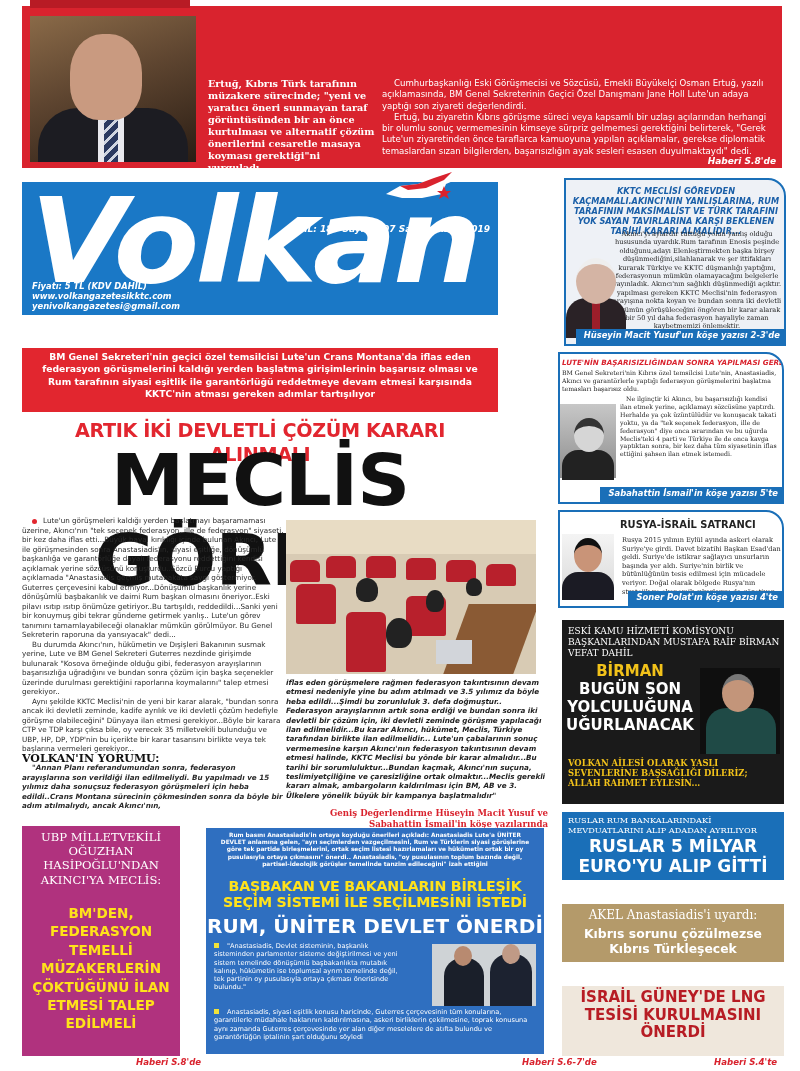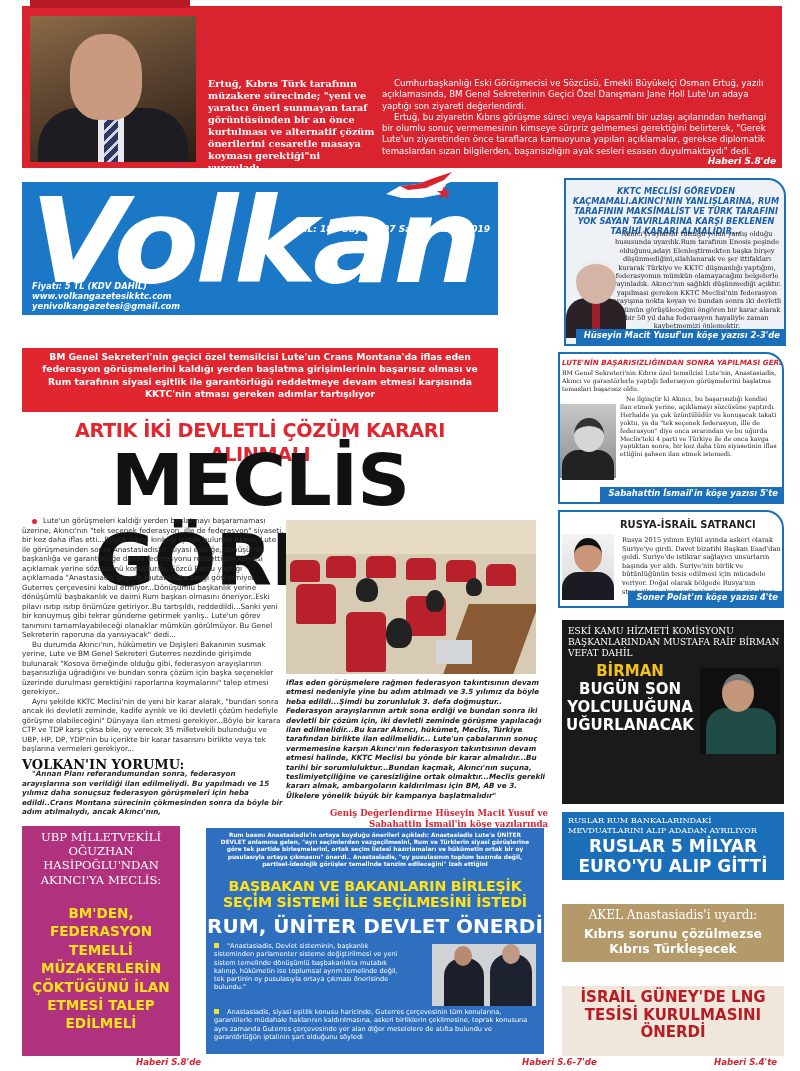--- a/index.html
+++ b/index.html
@@ -78,21 +78,21 @@
   .israil-ref { left: 714px; top: 1057px; font-size: 8.6px; font-weight: bold; font-style: italic; color: #d9232e; }
 
   
   .red-strip { left: 22px; top: 348px; width: 476px; height: 64px; background: #e2262f; color: #fff; text-align: center; font-weight: bold; font-size: 9.2px; line-height: 12.4px; padding: 3px 8px 0; }
   .kicker { left: 22px; top: 418px; width: 476px; text-align: center; font-weight: bold; font-size: 20px; line-height: 24px; color: #e2262f; letter-spacing: -0.4px; transform: scaleX(0.96); }
   .headline { left: 20px; top: 440px; width: 480px; text-align: center; font-weight: bold; font-size: 72px; line-height: 80px; color: #111; letter-spacing: -1px; transform: scaleX(1.02); }
 
   .col-left { left: 22px; top: 516px; width: 262px; font-size: 7.2px; line-height: 9.5px; color: #2a2a2a; }
   .col-left p { text-indent: 10px; }
   .col-left .bullet { display: inline-block; width: 5px; height: 5px; border-radius: 50%; background: #e2262f; margin-right: 6px; vertical-align: middle; }
-  .col-left .yorum-h { font-family: "DejaVu Serif", serif; font-weight: bold; font-size: 13px; margin-top: 6px; text-indent: 0; color: #111; }
+  .col-left .yorum-h { font-family: "DejaVu Serif", serif; font-weight: bold; font-size: 11px; text-indent: 0; color: #111; }
   .col-left .yorum { font-style: italic; font-weight: bold; }
 
   .photo-center { left: 286px; top: 520px; width: 250px; height: 154px; background: #d8cbb4; overflow: hidden; }
   .photo-center .wall { position: absolute; left: 0; top: 0; width: 250px; height: 34px; background: #e8dcc4; }
   .seat { position: absolute; border-radius: 6px 6px 2px 2px; background: #b8202c; }
   .person { position: absolute; border-radius: 50% 50% 40% 40%; background: #222; }
   .desk { position: absolute; background: #8a5a34; }
   .laptop { position: absolute; background: #d2d5da; }
 
   .caption-center { left: 286px; top: 678px; width: 262px; font-size: 7.2px; line-height: 9.4px; font-style: italic; color: #222; font-weight: bold; }
@@ -188,20 +188,21 @@
 <div class="abs birman">
   <div class="hd">ESKİ KAMU HİZMETİ KOMİSYONU BAŞKANLARINDAN MUSTAFA RAİF BİRMAN VEFAT DAHİL</div>
   <div class="big">
     <div class="y">BİRMAN</div>
     <div>BUGÜN SON YOLCULUĞUNA UĞURLANACAK</div>
   </div>
   <div class="ph">
       <div class="b"></div>
       <div class="h"></div>
     </div>
+  <div class="ft">VOLKAN AİLESİ OLARAK YASLI SEVENLERİNE BAŞSAĞLIĞI DİLERİZ; ALLAH RAHMET EYLESİN...</div>
 </div>
 
 <div class="abs ruslar">
   <div class="hd">RUSLAR RUM BANKALARINDAKİ MEVDUATLARINI ALIP ADADAN AYRILIYOR</div>
   <div class="big">RUSLAR 5 MİLYAR EURO'YU ALIP GİTTİ</div>
 </div>
 
 <div class="abs akel">
   <div class="l1">AKEL Anastasiadis'i uyardı:</div>
   <div class="l2">Kıbrıs sorunu çözülmezse Kıbrıs Türkleşecek</div>

